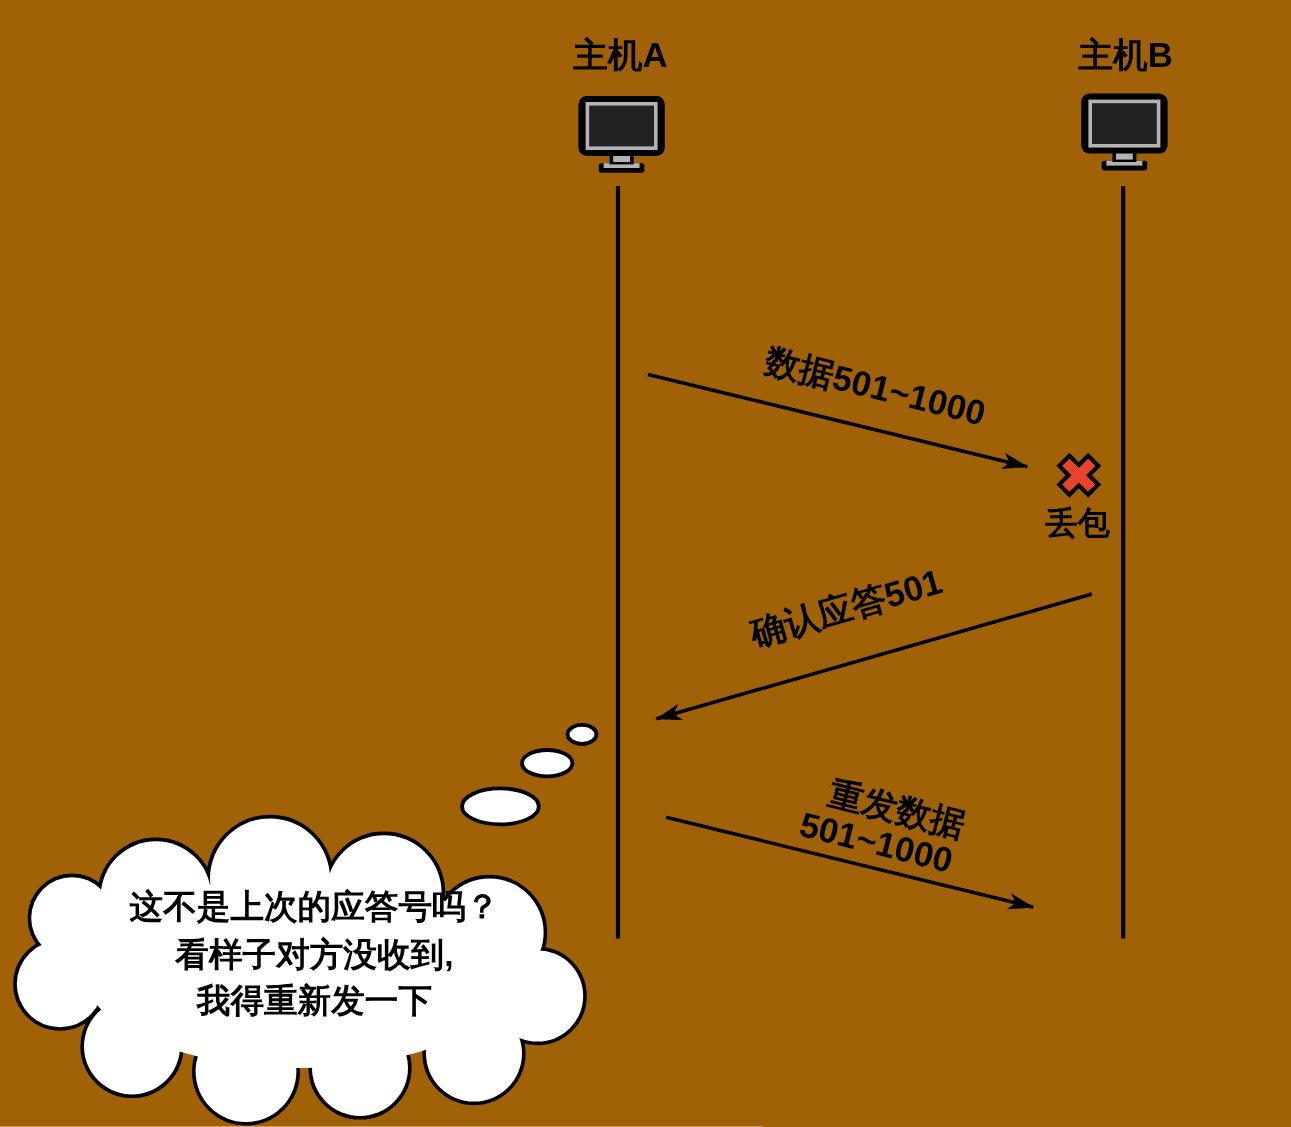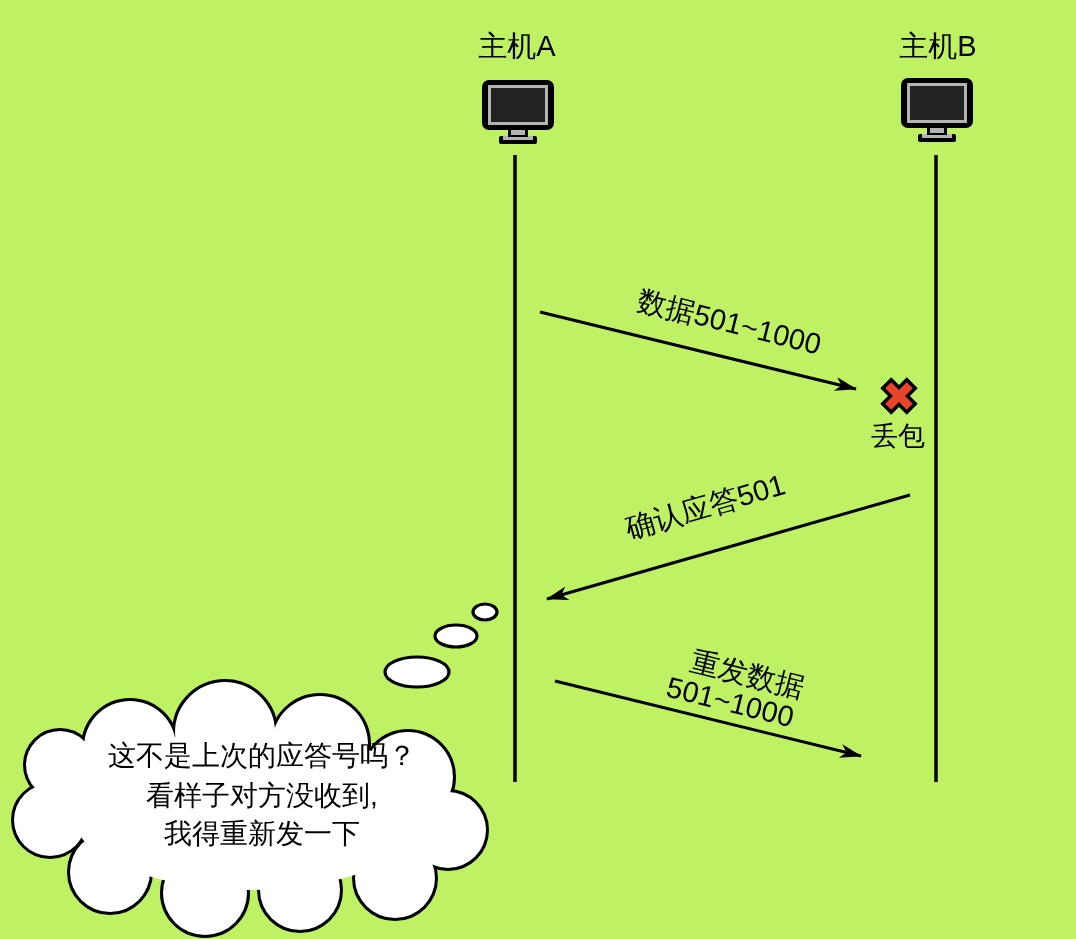--- a/index.html
+++ b/index.html
@@ -1,22 +1,23 @@
 <!DOCTYPE html>
 <html><head>
 <meta charset="utf-8">
 <style>
   html, body { margin: 0; padding: 0; background: #ffffff; }
   .canvas {
     position: relative;
     width: 1076px;
     height: 939px;
-    background: #bef264;
+    background: #a16207;
     font-family: "Liberation Sans", "DejaVu Sans", sans-serif;
     overflow: hidden;
+    font-weight: bold;
   }
   svg text {
     font-family: "Liberation Sans", "DejaVu Sans", sans-serif;
     fill: #000000;
   }
 </style>
 </head>
 <body>
 
 <div class="canvas">

